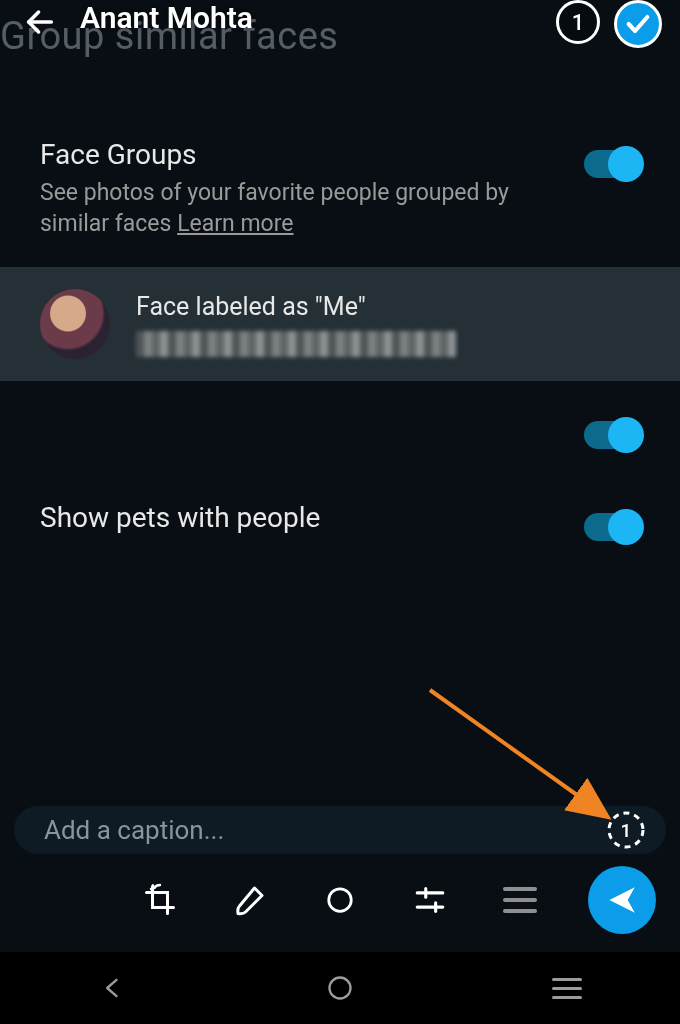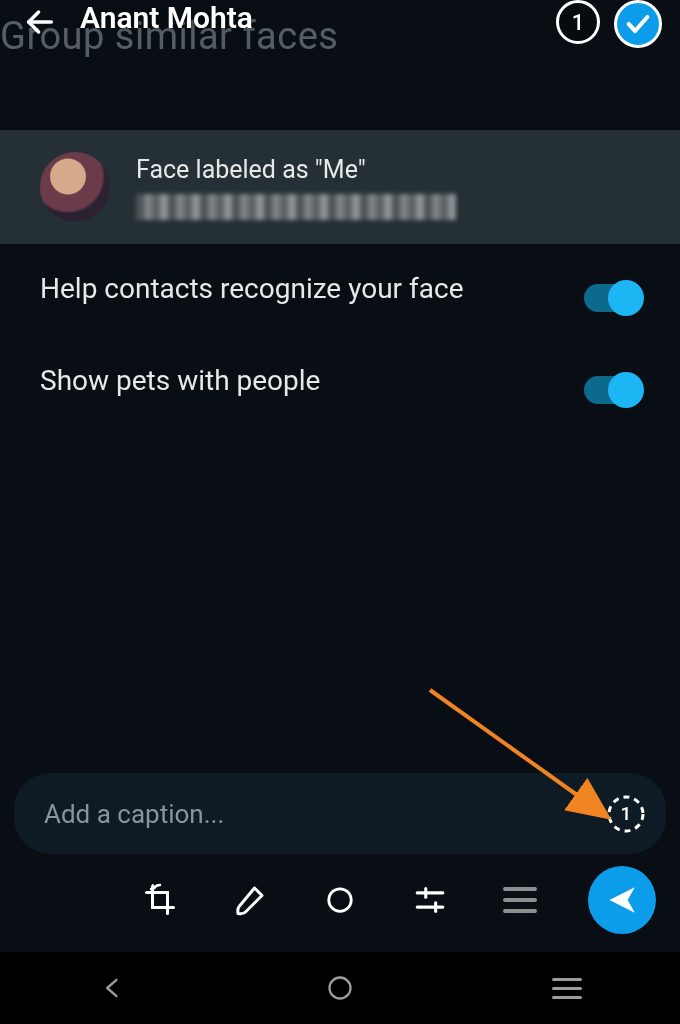--- a/index.html
+++ b/index.html
@@ -28,21 +28,21 @@
   .learn-link { text-decoration: underline; color:#9a9a9a; }
   .toggle { width:56px; height:28px; border-radius:14px; background:#0c6a8d; position:relative; margin-top:12px; flex-shrink:0;}
   .toggle .knob { position:absolute; right:-4px; top:-4px; width:36px; height:36px; background:#1cb6f5; border-radius:50%; }
   .face-card { background:#253036; margin: 10px -40px; padding: 22px 40px; display:flex; align-items:center; }
   .avatar { width:70px; height:70px; border-radius:50%; background: radial-gradient(circle at 40% 35%, #d6a98a 0 28%, #6c3b4a 30% 55%, #2a2230 60% 100%); flex-shrink:0; }
   .face-info { margin-left:26px; }
   .face-label { font-size:25px; color:#e8e8e8; margin-bottom:10px; }
   .pixelated { width:320px; height:26px; background: repeating-linear-gradient(90deg,#777 0 8px,#aaa 8px 16px,#888 16px 24px,#bbb 24px 32px); filter: blur(2px) contrast(1.6); opacity:0.55; }
 
   
-  .caption-bar { position:absolute; left:14px; right:14px; bottom:170px; height:81px; background:#0e1b24; border-radius:36px; display:flex; align-items:center; padding:0 20px 0 30px; z-index:150; }
+  .caption-bar { position:absolute; left:14px; right:14px; bottom:170px; height:48px; background:#0e1b24; border-radius:36px; display:flex; align-items:center; padding:0 20px 0 30px; z-index:150; }
   .caption-input { flex:1; font-size:26px; color:#8a949c; }
   .view-once { width:40px; height:40px; position:relative; display:flex; align-items:center; justify-content:center; }
   .view-once-ring { position:absolute; inset:0; border-radius:50%; }
   .view-once-num { font-size:19px; color:#fff; font-weight:500; position:relative; z-index:1;}
 
   
   .arrow { position:absolute; z-index:300; pointer-events:none; }
 
   
   .edit-bar { position:absolute; left:0; right:0; bottom:84px; height:80px; display:flex; align-items:center; justify-content:center; gap:42px; z-index:150; }
@@ -78,32 +78,40 @@
     <div class="topbar-spacer"></div>
     <div class="count-circle">1</div>
     <div class="check-circle">
       <svg width="28" height="28" viewBox="0 0 24 24" fill="none" stroke-width="3.5" stroke-linecap="round" stroke-linejoin="round">
           <polyline points="4 12 9.5 18 20 6"></polyline>
         </svg>
     </div>
   </div>
 
   <div class="settings">
+    <div class="setting-row">
+      <div class="setting-text">
+        <div class="setting-title">Face Groups</div>
+        <div class="setting-desc"><span>See photos of your favorite people grouped by similar faces </span><span class="learn-link">Learn more</span></div>
+      </div>
+      <div class="toggle">
+          <div class="knob"></div>
+        </div>
+    </div>
 
     <div class="face-card">
       <div class="avatar"></div>
       <div class="face-info">
         <div class="face-label">Face labeled as "Me"</div>
         <div class="pixelated"></div>
       </div>
     </div>
 
     <div class="setting-row">
       <div class="setting-text">
-        <div class="setting-title">Help contacts recognize your face</div>
       </div>
       <div class="toggle">
           <div class="knob"></div>
         </div>
     </div>
 
     <div class="setting-row" style="padding-top:34px;">
       <div class="setting-text">
         <div class="setting-title">Show pets with people</div>
       </div>

